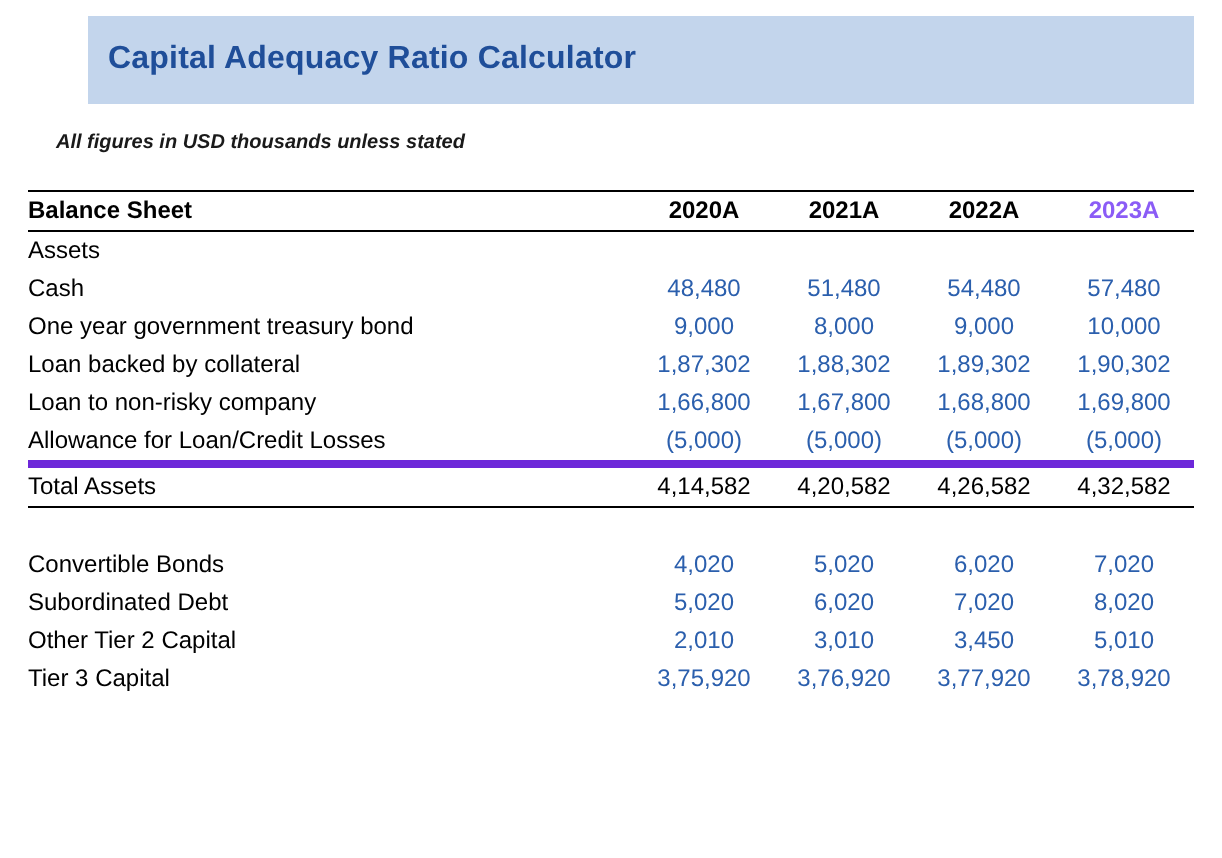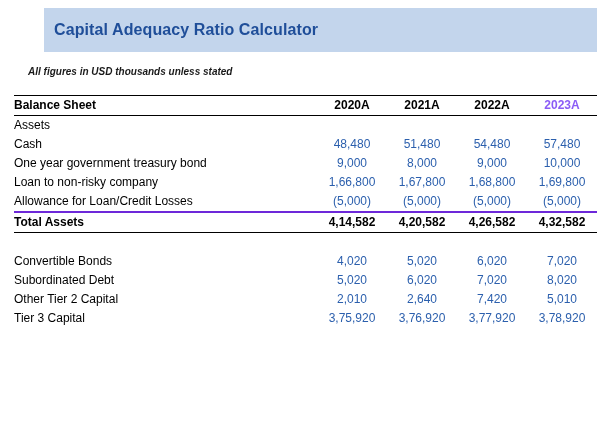--- a/index.html
+++ b/index.html
@@ -82,22 +82,22 @@
   .sec td {
     font-weight: normal;
   }
   .blue {
     color: #2b5fad;
   }
   .indent {
     padding-left: 16px;
   }
   .total td {
-    font-weight: bold;
-    border-top: 2px solid #6d28d9;
+    font-weight: normal;
+    border-top: 4px solid #6d28d9;
     border-bottom: 1.5px solid #000;
   }
   .spacer td {
     height: 14px;
     line-height: 14px;
     border: none;
   }
 </style>
 </head>
 <body>
@@ -143,20 +143,27 @@
         <td class="num blue">57,480</td>
       </tr>
       <tr>
         <td class="lbl">One year government treasury bond</td>
         <td class="num blue">9,000</td>
         <td class="num blue">8,000</td>
         <td class="num blue">9,000</td>
         <td class="num blue">10,000</td>
       </tr>
       <tr>
+        <td class="lbl">Loan backed by collateral</td>
+        <td class="num blue">1,87,302</td>
+        <td class="num blue">1,88,302</td>
+        <td class="num blue">1,89,302</td>
+        <td class="num blue">1,90,302</td>
+      </tr>
+      <tr>
         <td class="lbl">Loan to non-risky company</td>
         <td class="num blue">1,66,800</td>
         <td class="num blue">1,67,800</td>
         <td class="num blue">1,68,800</td>
         <td class="num blue">1,69,800</td>
       </tr>
       <tr>
         <td class="lbl indent">Allowance for Loan/Credit Losses</td>
         <td class="num blue">(5,000)</td>
         <td class="num blue">(5,000)</td>
@@ -187,22 +194,22 @@
       <tr>
         <td class="lbl">Subordinated Debt</td>
         <td class="num blue">5,020</td>
         <td class="num blue">6,020</td>
         <td class="num blue">7,020</td>
         <td class="num blue">8,020</td>
       </tr>
       <tr>
         <td class="lbl">Other Tier 2 Capital</td>
         <td class="num blue">2,010</td>
-        <td class="num blue">2,640</td>
-        <td class="num blue">7,420</td>
+        <td class="num blue">3,010</td>
+        <td class="num blue">3,450</td>
         <td class="num blue">5,010</td>
       </tr>
       <tr>
         <td class="lbl">Tier 3 Capital</td>
         <td class="num blue">3,75,920</td>
         <td class="num blue">3,76,920</td>
         <td class="num blue">3,77,920</td>
         <td class="num blue">3,78,920</td>
       </tr>
 

